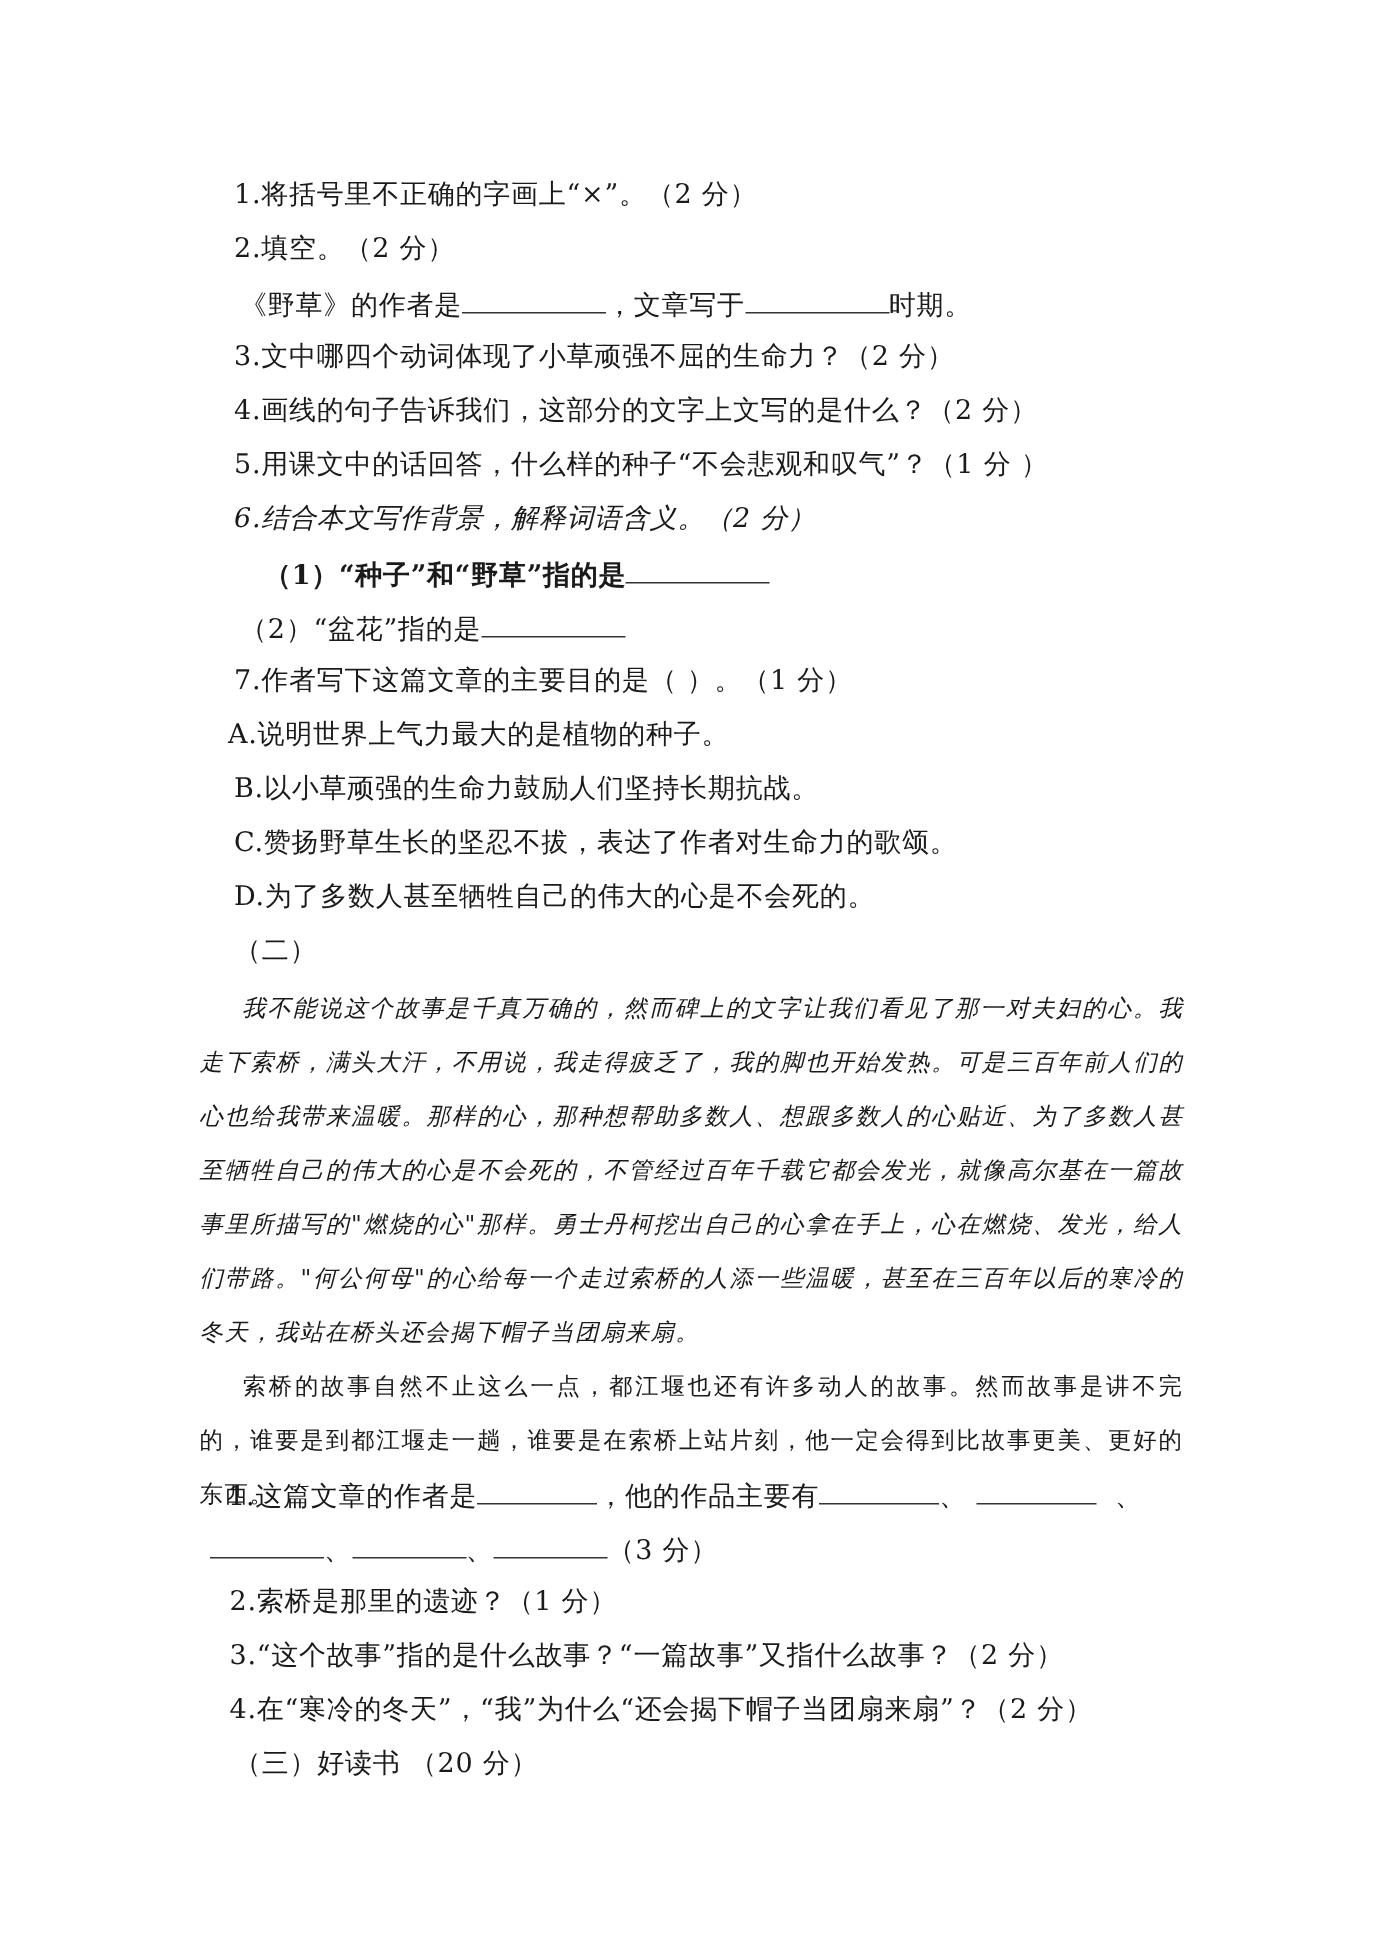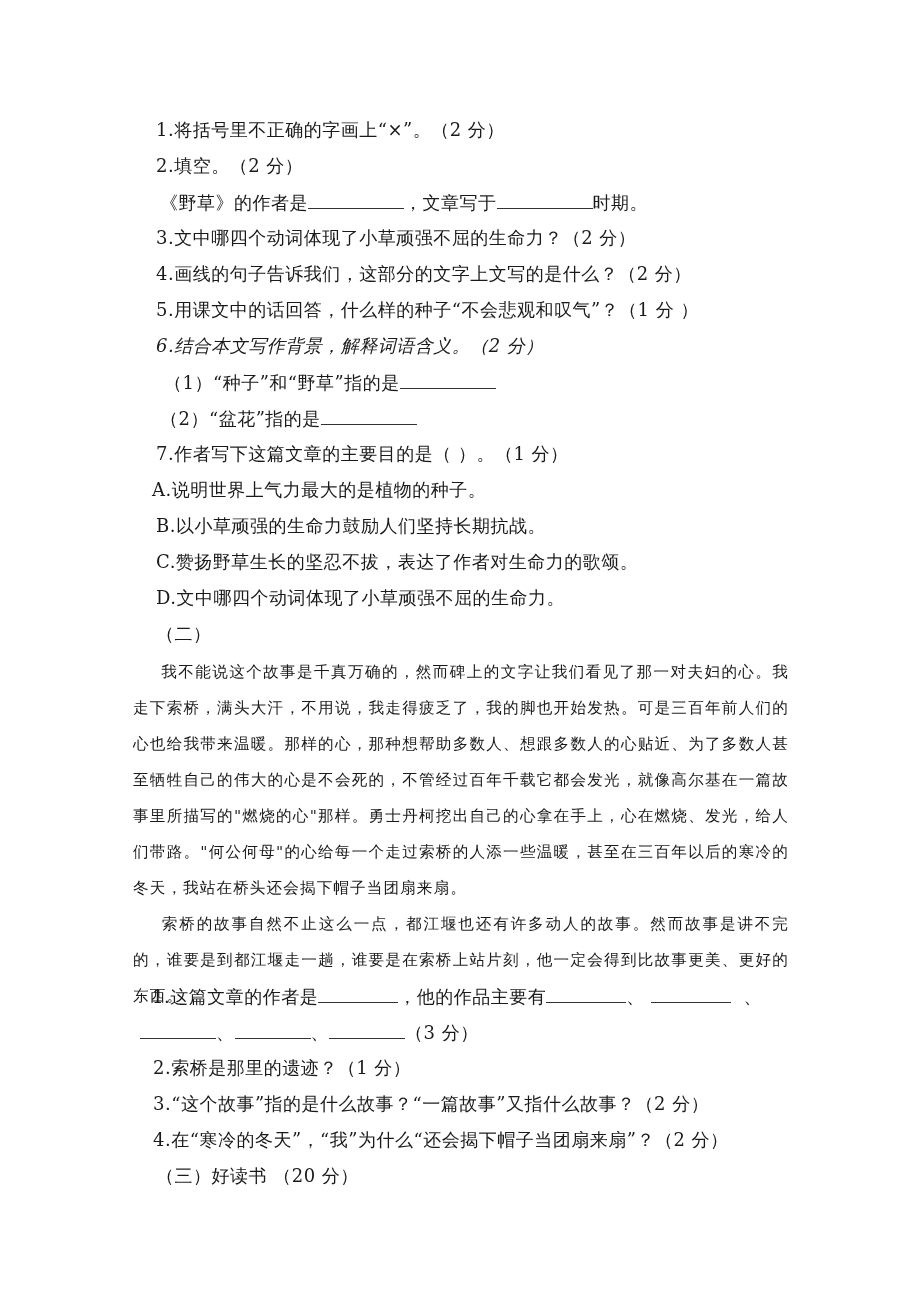--- a/index.html
+++ b/index.html
@@ -19,36 +19,36 @@
 
   <div class="line" style="left:156px;top:120px;">1.将括号里不正确的字画上“×”。（2 分）</div>
   <div class="line" style="left:156px;top:156px;">2.填空。（2 分）</div>
   <div class="line" style="left:160px;top:192px;">
     <span>《野草》的作者是</span><span class="blank" style="width:96px"></span><span>，文章写于</span><span class="blank" style="width:96px"></span><span>时期。</span>
   </div>
   <div class="line" style="left:156px;top:228px;">3.文中哪四个动词体现了小草顽强不屈的生命力？（2 分）</div>
   <div class="line" style="left:156px;top:264px;text-align:right;">4.画线的句子告诉我们，这部分的文字上文写的是什么？（2 分）</div>
   <div class="line" style="left:156px;top:300px;">5.用课文中的话回答，什么样的种子“不会悲观和叹气”？（1 分 ）</div>
   <div class="line" style="left:156px;top:336px;font-style:italic;">6.结合本文写作背景，解释词语含义。（2 分）</div>
-  <div class="line" style="left:164px;top:372px;">
+  <div class="line" style="left:176px;top:372px;font-weight:bold;">
     <span>（1）“种子”和“野草”指的是</span><span class="blank" style="width:96px"></span>
   </div>
   <div class="line" style="left:160px;top:408px;">
     <span>（2）“盆花”指的是</span><span class="blank" style="width:96px"></span>
   </div>
   <div class="line" style="left:156px;top:444px;">7.作者写下这篇文章的主要目的是（    ）。（1 分）</div>
 
   <div class="line" style="left:152px;top:480px;">A.说明世界上气力最大的是植物的种子。</div>
   <div class="line" style="left:156px;top:516px;">B.以小草顽强的生命力鼓励人们坚持长期抗战。</div>
   <div class="line" style="left:156px;top:552px;">C.赞扬野草生长的坚忍不拔，表达了作者对生命力的歌颂。</div>
-  <div class="line" style="left:156px;top:588px;">D.文中哪四个动词体现了小草顽强不屈的生命力。</div>
+  <div class="line" style="left:156px;top:588px;">D.为了多数人甚至牺牲自己的伟大的心是不会死的。</div>
 
   <div class="line" style="left:156px;top:624px;">（二）</div>
 
-  <div class="para" style="top:654px;"><span class="indent"></span><span>我不能说这个故事是千真万确的，然而碑上的文字让我们看见了那一对夫妇的心。我走下索桥，满头大汗，不用说，我走得疲乏了，我的脚也开始发热。可是三百年前人们的心也给我带来温暖。那样的心，那种想帮助多数人、想跟多数人的心贴近、为了多数人甚至牺牲自己的伟大的心是不会死的，不管经过百年千载它都会发光，就像高尔基在一篇故事里所描写的"燃烧的心"那样。勇士丹柯挖出自己的心拿在手上，心在燃烧、发光，给人们带路。"何公何母"的心给每一个走过索桥的人添一些温暖，甚至在三百年以后的寒冷的冬天，我站在桥头还会揭下帽子当团扇来扇。</span></div>
+  <div class="para" style="top:654px;font-style:italic;"><span class="indent"></span><span>我不能说这个故事是千真万确的，然而碑上的文字让我们看见了那一对夫妇的心。我走下索桥，满头大汗，不用说，我走得疲乏了，我的脚也开始发热。可是三百年前人们的心也给我带来温暖。那样的心，那种想帮助多数人、想跟多数人的心贴近、为了多数人甚至牺牲自己的伟大的心是不会死的，不管经过百年千载它都会发光，就像高尔基在一篇故事里所描写的"燃烧的心"那样。勇士丹柯挖出自己的心拿在手上，心在燃烧、发光，给人们带路。"何公何母"的心给每一个走过索桥的人添一些温暖，甚至在三百年以后的寒冷的冬天，我站在桥头还会揭下帽子当团扇来扇。</span></div>
 
   <div class="para" style="top:906px;"><span class="indent"></span><span>索桥的故事自然不止这么一点，都江堰也还有许多动人的故事。然而故事是讲不完的，谁要是到都江堰走一趟，谁要是在索桥上站片刻，他一定会得到比故事更美、更好的东西。</span></div>
 
   <div class="line" style="left:152px;top:986px;">
     <span>1.这篇文章的作者是</span><span class="blank" style="width:80px"></span><span>，他的作品主要有</span><span class="blank" style="width:80px"></span><span>、</span>&nbsp;<span class="blank" style="width:80px"></span>&nbsp;&nbsp;<span>、</span>
   </div>
   <div class="line" style="left:140px;top:1022px;">
     <span class="blank" style="width:76px"></span><span>、</span><span class="blank" style="width:76px"></span><span>、</span><span class="blank" style="width:76px"></span><span>（3 分）</span>
   </div>
   <div class="line" style="left:153px;top:1058px;">2.索桥是那里的遗迹？（1 分）</div>

